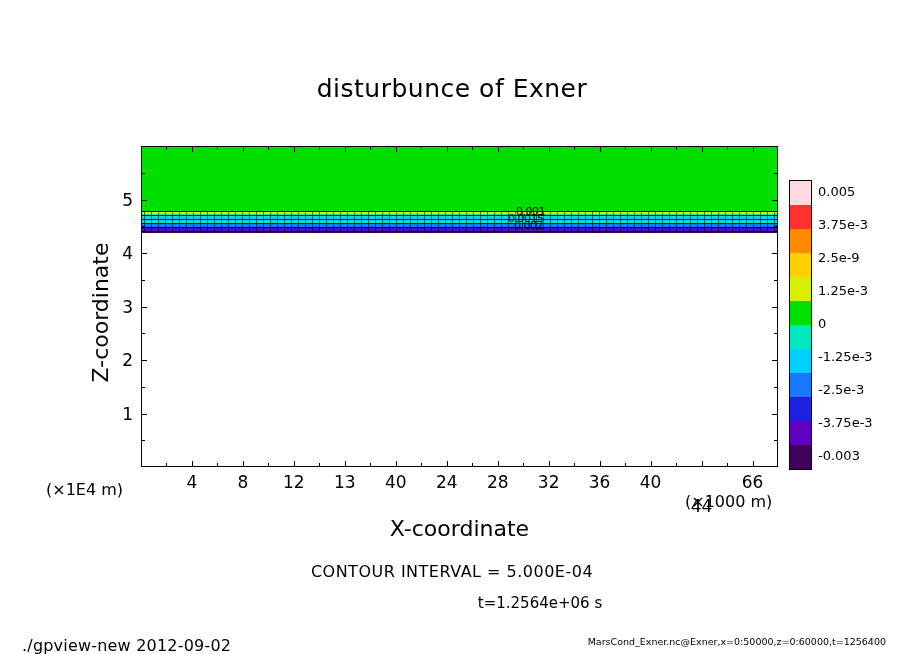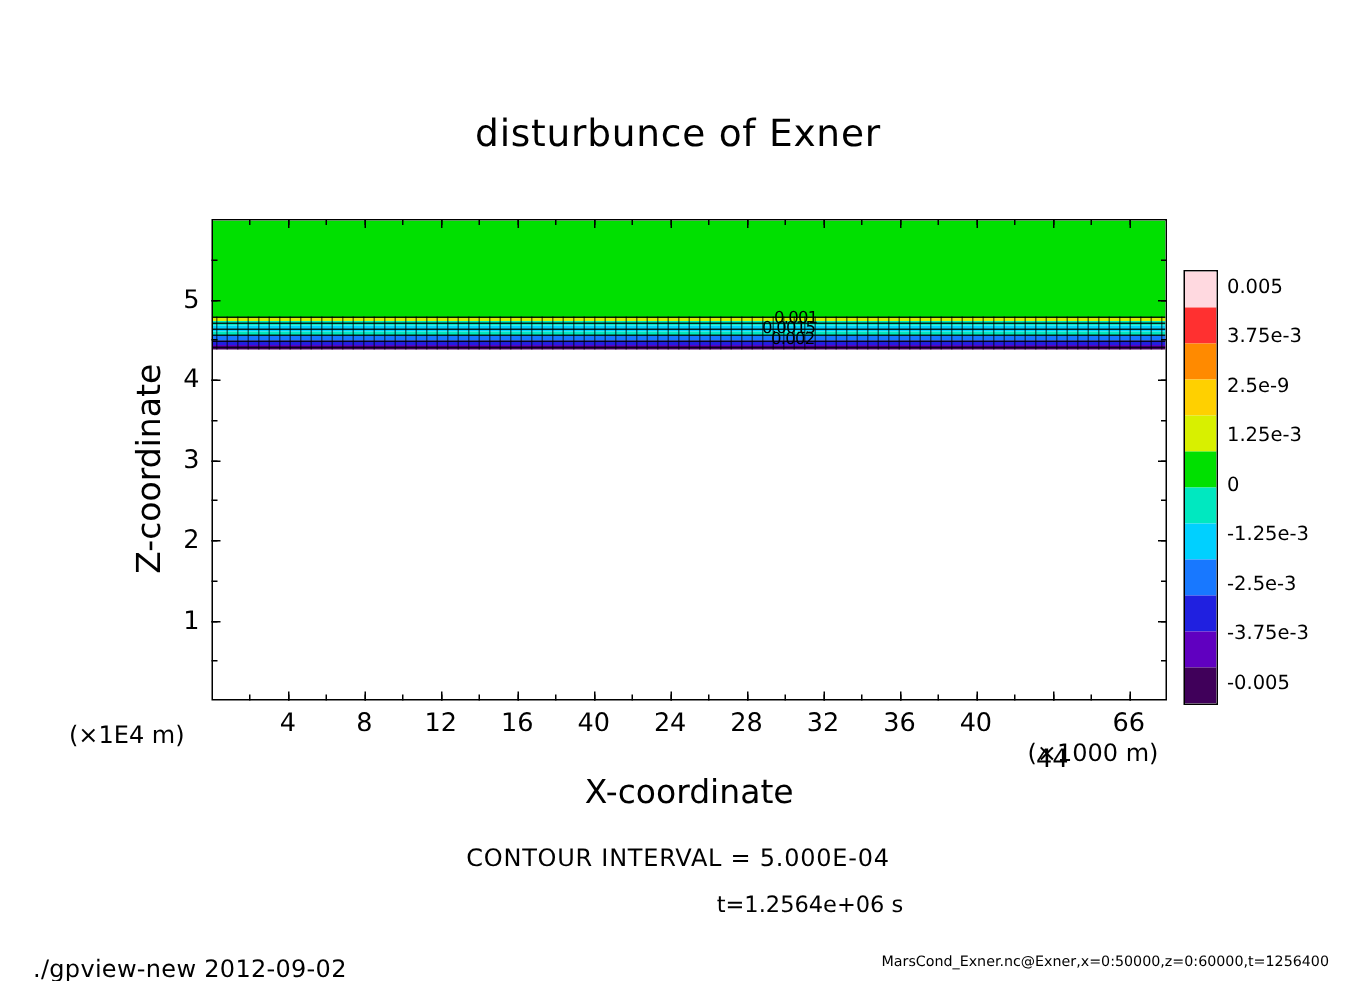--- a/index.html
+++ b/index.html
@@ -279,21 +279,21 @@
     <div class="tick-x-top" style="left: 191.96px; top: 146px;"></div>
     <div class="xlab" style="left: 171.96px; top: 472px;">4</div>
     <div class="tick-x" style="left: 242.92px; top: 461px;"></div>
     <div class="tick-x-top" style="left: 242.92px; top: 146px;"></div>
     <div class="xlab" style="left: 222.92px; top: 472px;">8</div>
     <div class="tick-x" style="left: 293.88px; top: 461px;"></div>
     <div class="tick-x-top" style="left: 293.88px; top: 146px;"></div>
     <div class="xlab" style="left: 273.88px; top: 472px;">12</div>
     <div class="tick-x" style="left: 344.84px; top: 461px;"></div>
     <div class="tick-x-top" style="left: 344.84px; top: 146px;"></div>
-    <div class="xlab" style="left: 324.84px; top: 472px;">16</div>
+    <div class="xlab" style="left: 324.84px; top: 472px;">13</div>
     <div class="tick-x" style="left: 395.8px; top: 461px;"></div>
     <div class="tick-x-top" style="left: 395.8px; top: 146px;"></div>
     <div class="xlab" style="left: 375.8px; top: 472px;">40</div>
     <div class="tick-x" style="left: 446.76px; top: 461px;"></div>
     <div class="tick-x-top" style="left: 446.76px; top: 146px;"></div>
     <div class="xlab" style="left: 426.76px; top: 472px;">24</div>
     <div class="tick-x" style="left: 497.72px; top: 461px;"></div>
     <div class="tick-x-top" style="left: 497.72px; top: 146px;"></div>
     <div class="xlab" style="left: 477.72px; top: 472px;">28</div>
     <div class="tick-x" style="left: 548.68px; top: 461px;"></div>
@@ -421,19 +421,19 @@
   </div>
 <div id="cb-labels">
     <div class="cb-tick-label" style="top: 184px;">0.005</div>
     <div class="cb-tick-label" style="top: 217px;">3.75e-3</div>
     <div class="cb-tick-label" style="top: 250px;">2.5e-9</div>
     <div class="cb-tick-label" style="top: 283px;">1.25e-3</div>
     <div class="cb-tick-label" style="top: 316px;">0</div>
     <div class="cb-tick-label" style="top: 349px;">-1.25e-3</div>
     <div class="cb-tick-label" style="top: 382px;">-2.5e-3</div>
     <div class="cb-tick-label" style="top: 415px;">-3.75e-3</div>
-    <div class="cb-tick-label" style="top: 448px;">-0.005</div>
+    <div class="cb-tick-label" style="top: 448px;">-0.003</div>
   </div>
 
 <div id="contour-interval" class="abs">CONTOUR INTERVAL = 5.000E-04</div>
 <div id="time-label" class="abs">t=1.2564e+06 s</div>
 <div id="footer-left" class="abs">./gpview-new  2012-09-02</div>
 <div id="footer-right" class="abs">MarsCond_Exner.nc@Exner,x=0:50000,z=0:60000,t=1256400</div>
 
 </body></html>

